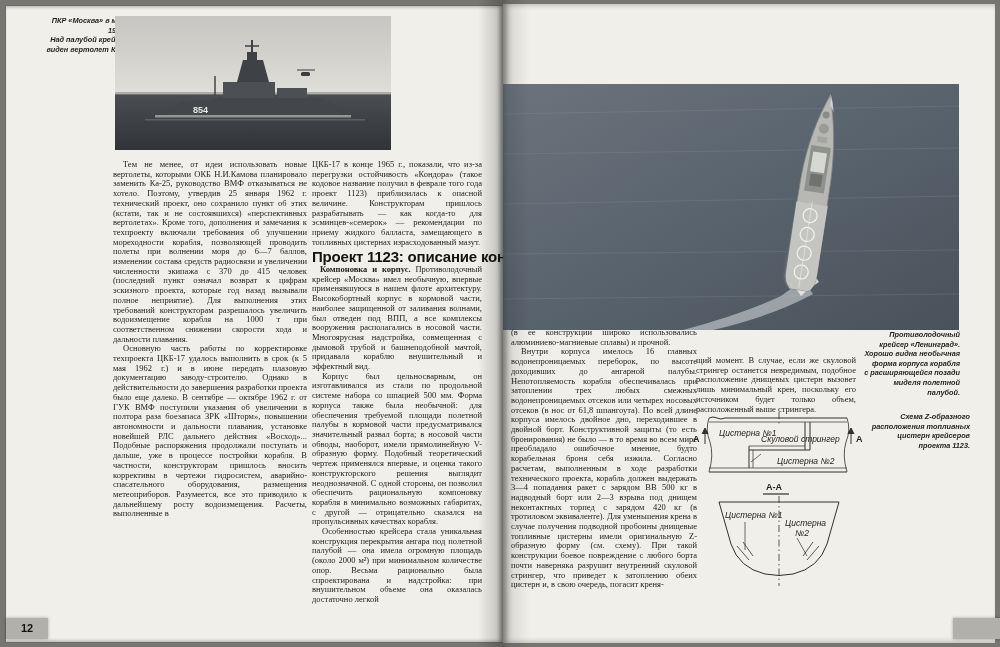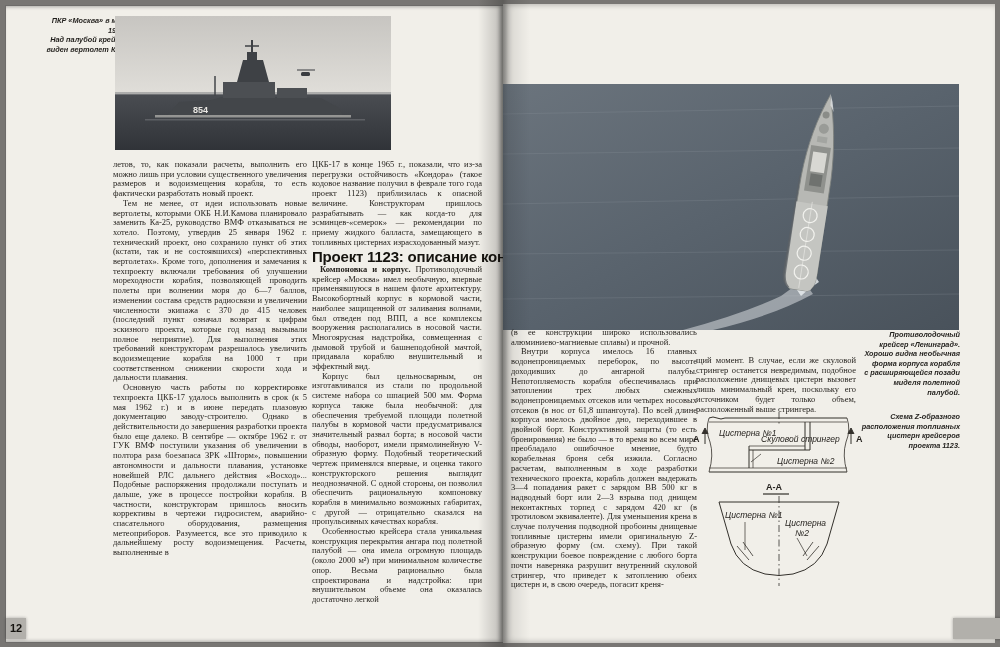--- a/index.html
+++ b/index.html
@@ -28,21 +28,21 @@
   .col{position:absolute;font-size:8.5px;line-height:9.7px;text-align:justify;color:#26231f;}
   .col p{margin:0;text-indent:10px;}
   .col p.noind{text-indent:0;}
   .col b.lead{font-weight:bold;padding-left:8px;}
   .heading{
     font-family:"Liberation Sans",sans-serif;font-weight:bold;
     font-size:15px;letter-spacing:-0.2px;white-space:nowrap;
     margin:5px 0 3px 0;color:#16140f;
   }
   .pagenum-tab{
-    position:absolute;width:20px;height:21px;background:#b2b0ab;
+    position:absolute;width:42px;height:21px;background:#b2b0ab;
     font-family:"Liberation Sans",sans-serif;font-weight:bold;
     font-size:11px;line-height:21px;text-align:center;color:#15130f;
     box-shadow:0 0 3px rgba(0,0,0,.3);z-index:6;
   }
   .diagram{position:absolute;}
   .diagram text{font-family:"Liberation Sans",sans-serif;font-style:italic;fill:#26231f;}
   .diagram text.sect{font-style:normal;font-weight:bold;}
 </style>
 </head>
 <body>
@@ -87,21 +87,20 @@
             <rect x="186" y="56" width="9" height="4" rx="1.5" fill="#3a3d41"></rect>
             <line x1="182" y1="54" x2="200" y2="54" stroke="#3a3d41" stroke-width="1"></line>
           </g>
           <rect x="40" y="99" width="196" height="2.5" fill="#b9b8b4" opacity="0.7"></rect>
           <rect x="30" y="103" width="220" height="1.5" fill="#7e8083" opacity="0.5"></rect>
         </g>
       </svg>
     </div>
 
     <div class="col" style="left:107px;top:154px;width:194px;">
-        <p class="para noind">летов, то, как показали расчеты, выполнить его можно лишь при условии существенного увеличения размеров и водоизмещения корабля, то есть фактически разработать новый проект.</p>
         <p class="para">Тем не менее, от идеи использовать новые вертолеты, которыми ОКБ Н.И.Камова планировало заменить Ка-25, руководство ВМФ отказываться не хотело. Поэтому, утвердив 25 января 1962 г. технический проект, оно сохранило пункт об этих (кстати, так и не состоявшихся) «перспективных вертолетах». Кроме того, дополнения и замечания к техпроекту включали требования об улучшении мореходности корабля, позволяющей проводить полеты при волнении моря до 6—7 баллов, изменении состава средств радиосвязи и увеличении численности экипажа с 370 до 415 человек (последний пункт означал возврат к цифрам эскизного проекта, которые год назад вызывали полное неприятие). Для выполнения этих требований конструкторам разрешалось увеличить водоизмещение корабля на 1000 т при соответственном снижении скорости хода и дальности плавания.</p>
         <p class="para">Основную часть работы по корректировке техпроекта ЦКБ-17 удалось выполнить в срок (к 5 мая 1962 г.) и в июне передать плазовую документацию заводу-строителю. Однако в действительности до завершения разработки проекта было еще далеко. В сентябре — октябре 1962 г. от ГУК ВМФ поступили указания об увеличении в полтора раза боезапаса ЗРК «Шторм», повышении автономности и дальности плавания, установке новейшей РЛС дальнего действия «Восход»... Подобные распоряжения продолжали поступать и дальше, уже в процессе постройки корабля. В частности, конструкторам пришлось вносить коррективы в чертежи гидросистем, аварийно-спасательного оборудования, размещения метеоприборов. Разумеется, все это приводило к дальнейшему росту водоизмещения. Расчеты, выполненные в</p>
       </div>
 
     <div class="col" style="left:306px;top:154px;width:170px;">
       <div>
           <p class="para noind">ЦКБ-17 в конце 1965 г., показали, что из-за перегрузки остойчивость «Кондора» (такое кодовое название получил в феврале того года проект 1123) приблизилась к опасной величине. Конструкторам пришлось разрабатывать — как когда-то для эсминцев-«семерок» — рекомендации по приему жидкого балласта, замещающего в топливных цистернах израсходованный мазут.</p>
         </div>
       <div class="heading">Проект 1123: описание конструкции</div>
       <div>
@@ -175,21 +174,21 @@
         <p class="para noind">щий момент. В случае, если же скуловой стрингер останется невредимым, подобное расположение днищевых цистерн вызовет лишь минимальный крен, поскольку его источником будет только объем, расположенный выше стрингера.</p>
       </div>
 
     <div class="capt" style="left:357px;top:326px;width:100px;">Противолодочный
 крейсер «Ленинград».
 Хорошо видна необычная
 форма корпуса корабля
 с расширяющейся позади
 миделя полетной палубой.</div>
 
-    <div class="capt" style="left:357px;top:408px;width:100px;">Схема Z-образного
+    <div class="capt" style="left:367px;top:408px;width:100px;">Схема Z-образного
 расположения топливных
 цистерн крейсеров
 проекта 1123.</div>
 
     <div class="diagram" style="left:186px;top:406px;">
       <svg width="178" height="230" viewBox="0 0 178 230">
         <g stroke="#33302b" stroke-width="1" fill="none">
 
           <path d="M20,8 Q24,6 28,8 T36,8 L158,8"></path>
           <path d="M20,12 L158,12" stroke-width="0.7"></path>

